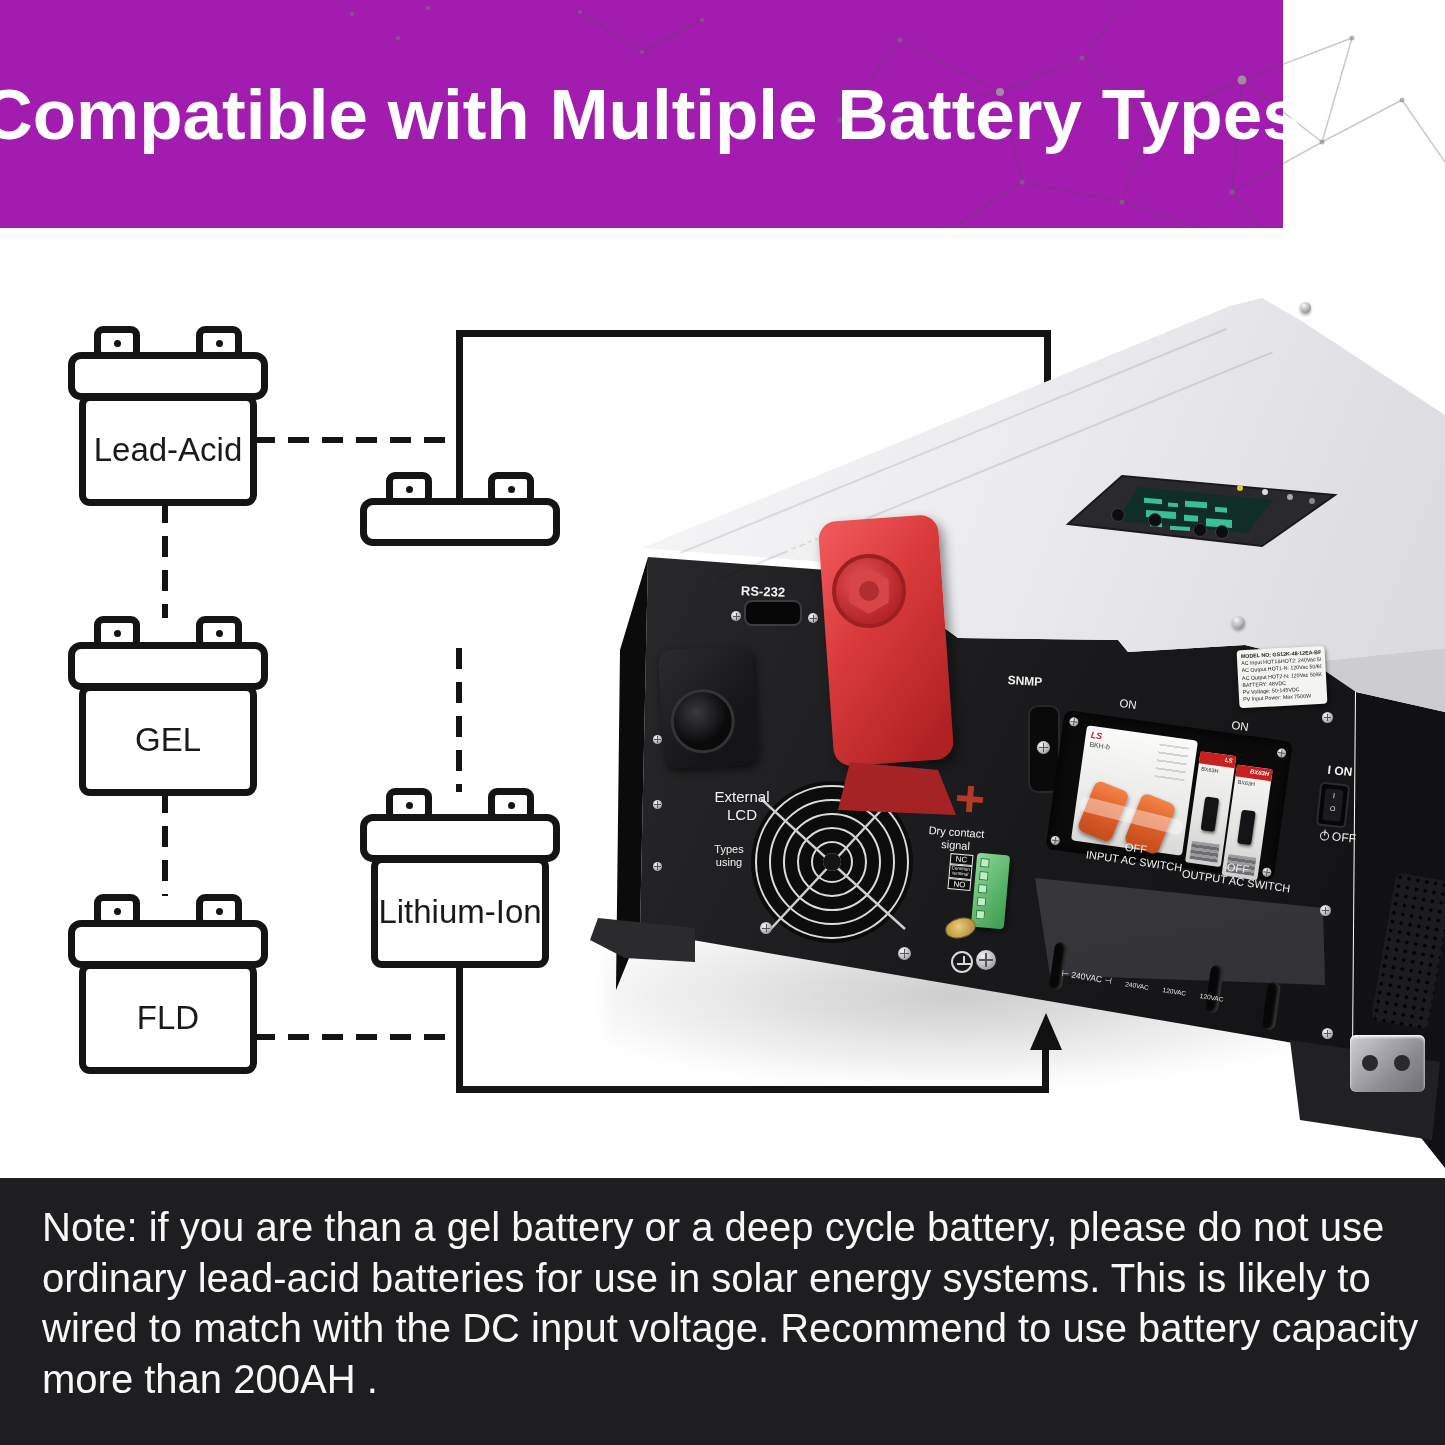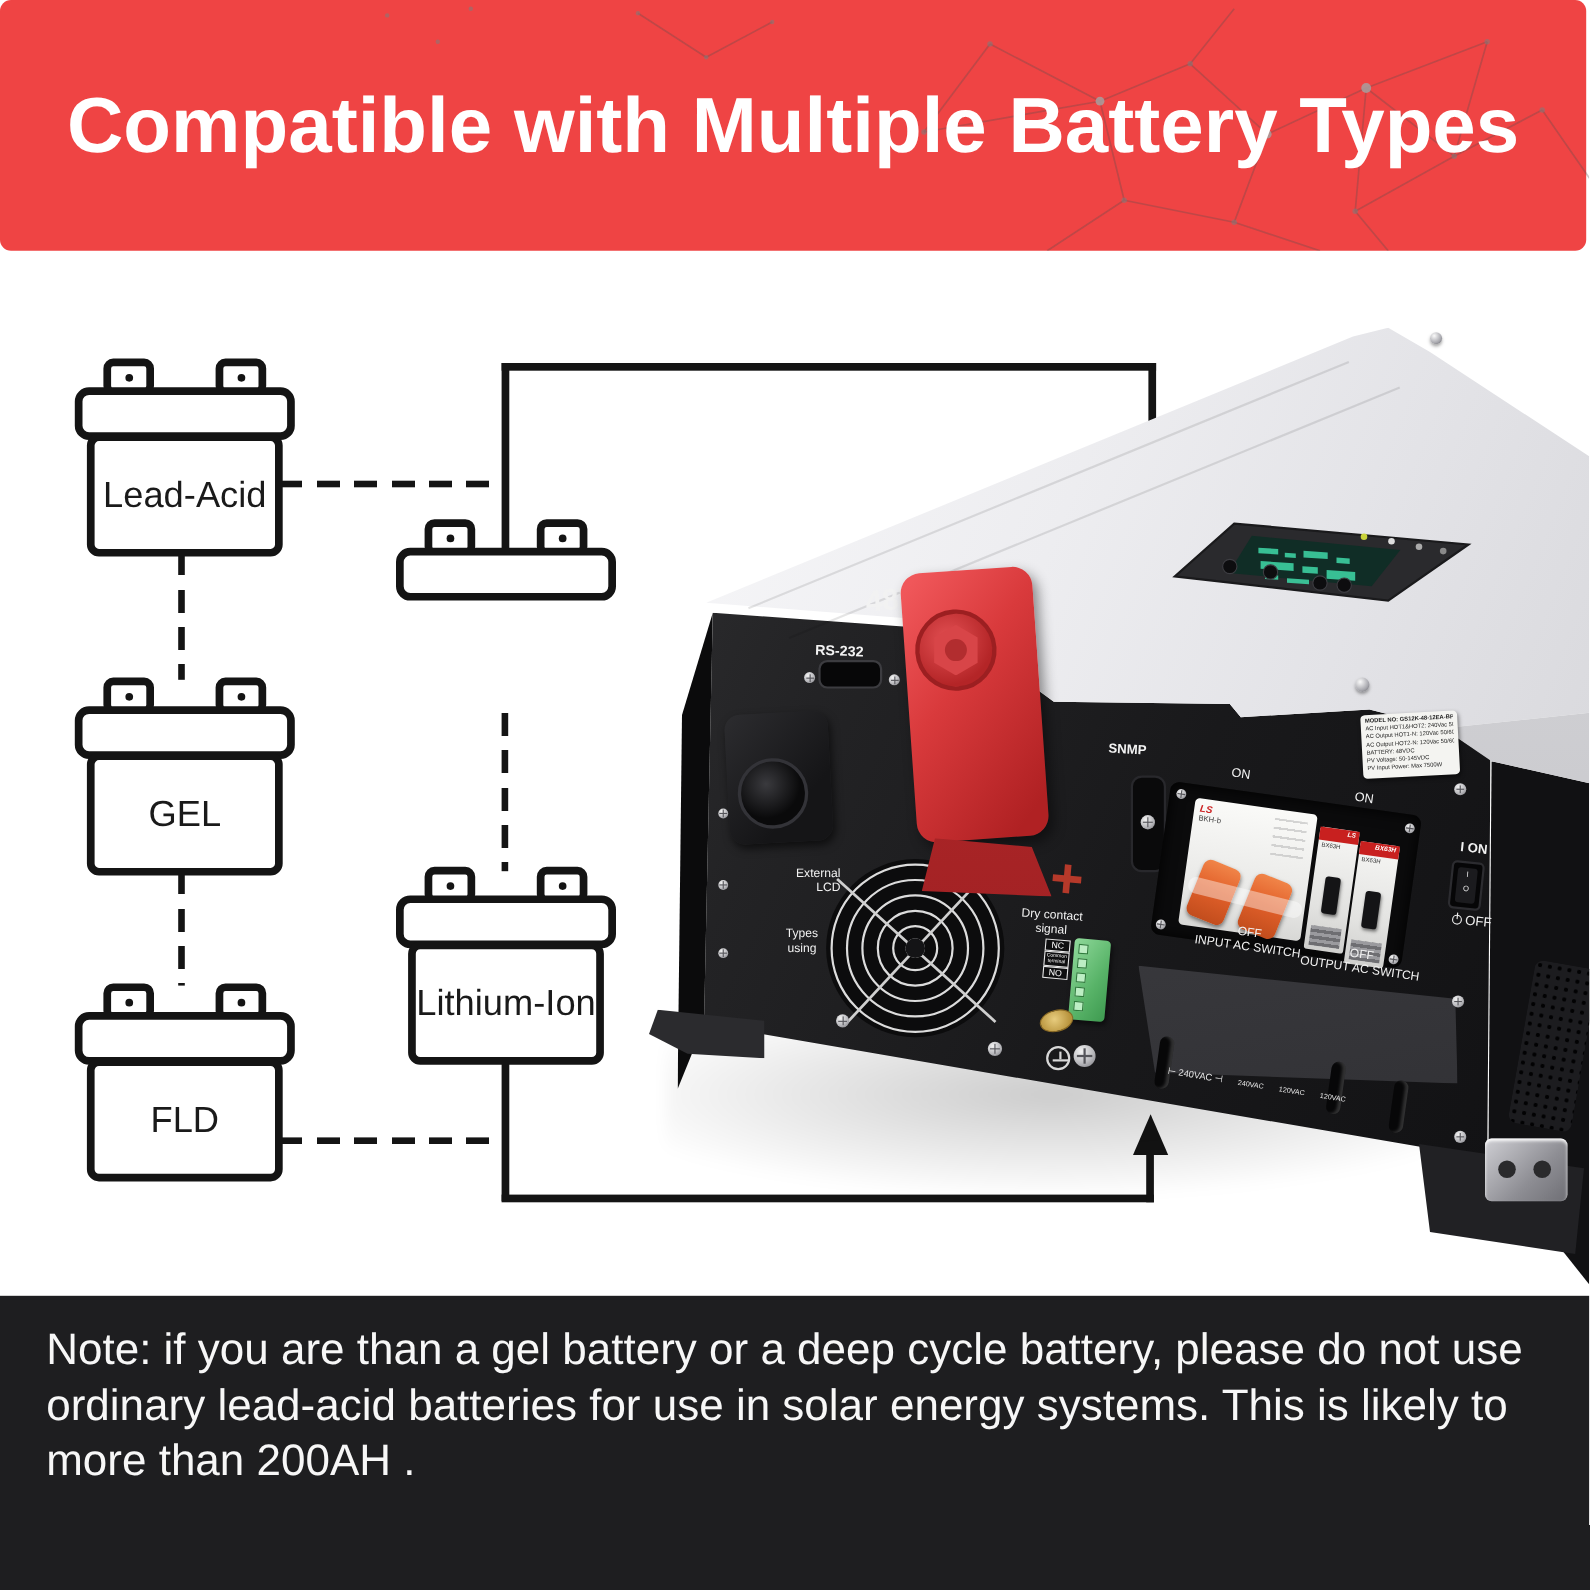--- a/index.html
+++ b/index.html
@@ -1,21 +1,21 @@
 <!DOCTYPE html>
 <html><head>
 <meta charset="utf-8">
 <style>
   * { margin:0; padding:0; box-sizing:border-box; }
   html,body { background:#fff; }
   body { font-family:"Liberation Sans", sans-serif; }
   .canvas { position:relative; width:1445px; height:1445px; overflow:hidden; background:#fff; margin:0 auto; }
 
   
-  .top-banner { position:absolute; left:0; top:0; width:1442px; height:228px; background:#ef4444;border-radius:10px; }
+  .top-banner { position:absolute; left:0; top:0; width:1283px; height:228px; background:#a21caf; }
   .top-banner svg.constellation { position:absolute; left:0; top:0; }
   .main-title { position:absolute; left:0; top:0; width:100%; height:228px; display:flex; align-items:center; justify-content:center;
     color:#ffffff; font-size:71px; font-weight:700; letter-spacing:0px; white-space:nowrap; }
 
   
   .note-bar { position:absolute; left:0; top:1178px; width:1445px; height:267px; background:#1e1e20; color:#f7f7f7; padding:24px 40px 0 42px; }
   .note-line { font-size:40px; line-height:50.5px; font-weight:400; white-space:nowrap; }
 
   
   .dash-h { position:absolute; height:6px; background:repeating-linear-gradient(90deg,#141414 0 21px,transparent 21px 34px); }
@@ -318,21 +318,21 @@
     <div class="neg-terminal">
         <div class="hole"></div>
       </div>
     <div class="dlabel" style="left:222px; top:240px; font-size:27px; font-weight:700; transform:rotate(-5deg);">48V</div>
     <div class="red-terminal"></div>
     <div class="poly red-skirt"></div>
     <div class="red-ring"></div>
     <div class="red-hex"></div>
     <div class="plus-sign"></div>
 
-    <div class="dlabel" style="left:109px; top:498px; width:90px; font-size:11px;text-align:right;">
+    <div class="dlabel" style="left:132px; top:498px; width:90px; font-size:15px;">
       <div>External</div>
       <div>LCD</div>
     </div>
     <div class="dlabel" style="left:119px; top:553px; width:90px; font-size:11px;">
       <div>Types</div>
       <div>using</div>
     </div>
     <div class="screw" style="left:88px; top:445px; width:9px; height:9px;"></div>
     <div class="screw" style="left:88px; top:510px; width:9px; height:9px;"></div>
     <div class="screw" style="left:88px; top:572px; width:9px; height:9px;"></div>
@@ -441,16 +441,17 @@
 
     <div class="vents"></div>
     <div class="screw" style="left:757px; top:422px; width:11px; height:11px;"></div>
     <div class="screw" style="left:755px; top:615px; width:11px; height:11px;"></div>
     <div class="screw" style="left:757px; top:738px; width:11px; height:11px;"></div>
   </div>
 
   <div class="note-bar">
     <div class="note-line">Note: if you are than a gel battery or a deep cycle battery, please do not use</div>
     <div class="note-line">ordinary lead-acid batteries for use in solar energy systems. This is likely to</div>
+    <div class="note-line">wired to match with the DC input voltage. Recommend to use battery capacity</div>
     <div class="note-line">more than 200AH .</div>
   </div>
 
 </div>
 
 </body></html>

